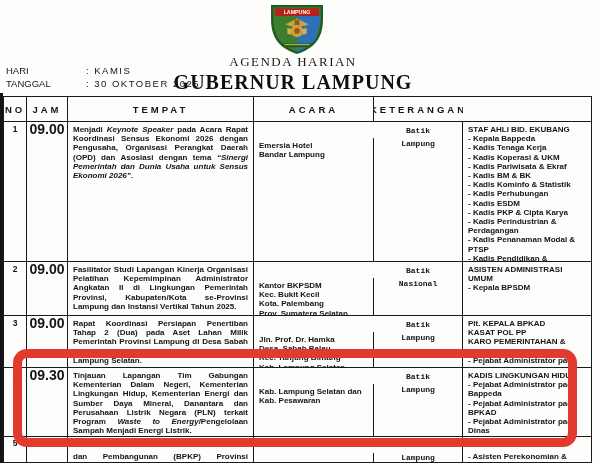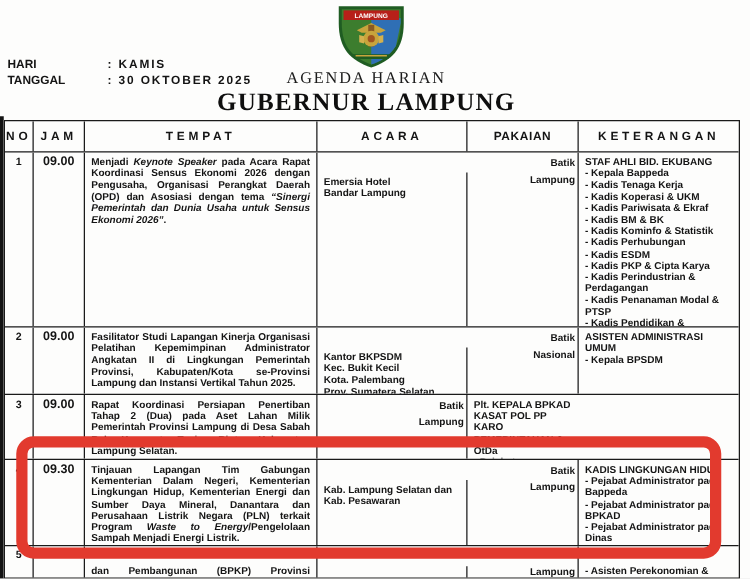--- a/index.html
+++ b/index.html
@@ -7,21 +7,21 @@
     position:relative; width:600px; height:463px; background:#fdfdfc;
     font-family:"Liberation Sans", sans-serif; color:#141414; overflow:hidden;
     margin:0 auto;
   }
   .left-edge{position:absolute; left:0; top:93px; width:3px; height:370px; background:#141414;}
   
   .seal{position:absolute; left:268px; top:3px; width:58px; height:52px;}
   .title-block{position:absolute; left:0; top:54px; width:586px; text-align:center;}
   .title1{font-family:"Liberation Serif", serif; font-size:13px; letter-spacing:1.5px; color:#1b1b1b;}
   .title2{font-family:"Liberation Serif", serif; font-size:20px; font-weight:700; letter-spacing:1px; color:#0f0f0f; margin-top:1px;}
-  .meta-block{position:absolute; left:6px; top:45px; font-size:9.5px; font-weight:700;}
+  .meta-block{position:absolute; left:6px; top:64px; font-size:9.5px; font-weight:400;}
   .meta-row{display:grid; grid-template-columns:80px auto; line-height:13px;}
   .meta-value{letter-spacing:1.5px;}
   
   .tbl{
     position:absolute; left:3px; top:96px; width:589px; height:367px;
     border:1.5px solid #1a1a1a; box-sizing:border-box; overflow:hidden; background:#fdfdfc;
   }
   .grid-cols{display:grid; grid-template-columns:23px 41px 186px 120px 89px auto;}
   .thead{height:25px; border-bottom:1.5px solid #1a1a1a; box-sizing:border-box;}
   .th{
@@ -32,24 +32,24 @@
   .th:last-child{border-right:none;}
   .th.tight{letter-spacing:0.5px;}
   .row{border-bottom:1px solid #1a1a1a; box-sizing:border-box; overflow:hidden;}
   .row1{height:140px}.row2{height:54px}.row3{height:52px}.row4{height:69px}.row5{height:60px}
   .cell{
     border-right:1px solid #1a1a1a; box-sizing:border-box; overflow:hidden;
     font-size:8px; font-weight:700; line-height:9.2px; padding:3px 2px;
   }
   .cell:last-child{border-right:none;}
   .cell-no{text-align:center; font-size:8.5px;}
-  .cell-jam{text-align:center; font-size:10px;}
+  .cell-jam{text-align:center; font-size:14px;}
   .cell-acara{text-align:justify; padding:3px 5px;}
   .cell-tempat{padding:3px 5px;margin-top:16px;}
-  .cell-pakaian{text-align:right; line-height:12.5px;}
+  .cell-pakaian{text-align:center; line-height:12.5px;font-family:Liberation Mono, monospace;}
   .cell-ket{padding:3px 5px; white-space:pre-wrap;}
   .ket-title{font-weight:700;}
   .it{font-style:italic;margin-top:28px;}
   .row5 .cell{padding-top:15px;}
   .row5 .cell-no{padding-top:2px;}
   
   .highlight{
     position:absolute; left:13px; top:349px; width:564px; height:98px;
     border:9px solid #e23a2e; border-radius:14px; box-sizing:border-box;
     z-index:6; pointer-events:none;
@@ -92,21 +92,20 @@
       <span class="meta-value">: 30 OKTOBER 2025</span>
     </div>
   </div>
 
   <div class="tbl">
     <div class="thead grid-cols">
       <div class="th">NO</div>
       <div class="th">JAM</div>
       <div class="th">TEMPAT</div>
       <div class="th">ACARA</div>
-      <div class="th tight">PAKAIAN</div>
       <div class="th">KETERANGAN</div>
     </div>
     <div id="table-body">
         <div class="row grid-cols row1">
           <div class="cell cell-no">1</div>
           <div class="cell cell-jam">09.00</div>
           <div class="cell cell-acara"><span>Menjadi </span><span class="it">Keynote Speaker</span><span> pada Acara Rapat Koordinasi Sensus Ekonomi 2026 dengan Pengusaha, Organisasi Perangkat Daerah (OPD) dan Asosiasi dengan tema </span><span class="it">“Sinergi Pemerintah dan Dunia Usaha untuk Sensus Ekonomi 2026”</span><span>.</span></div>
           <div class="cell cell-tempat">
             <div class="">Emersia Hotel</div>
             <div class="">Bandar Lampung</div>
@@ -130,20 +129,26 @@
           <div class="cell cell-pakaian">
             <div class="">Batik</div>
             <div class="">Nasional</div>
           </div>
           <div class="cell cell-ket"><div class="ket-title">ASISTEN ADMINISTRASI UMUM</div><div class="">- Kepala BPSDM</div></div>
         </div>
         <div class="row grid-cols row3">
           <div class="cell cell-no">3</div>
           <div class="cell cell-jam">09.00</div>
           <div class="cell cell-acara"><span>Rapat Koordinasi Persiapan Penertiban Tahap 2 (Dua) pada Aset Lahan Milik Pemerintah Provinsi Lampung di Desa Sabah Balau Kecamatan Tanjung Bintang Kabupaten Lampung Selatan.</span></div>
+          <div class="cell cell-tempat">
+            <div class="">Jln. Prof. Dr. Hamka</div>
+            <div class="">Desa. Sabah Balau</div>
+            <div class="">Kec. Tanjung Bintang</div>
+            <div class="">Kab. Lampung Selatan</div>
+          </div>
           <div class="cell cell-pakaian">
             <div class="">Batik</div>
             <div class="">Lampung</div>
           </div>
           <div class="cell cell-ket"><div class="ket-title">Plt. KEPALA BPKAD</div><div class="ket-title">KASAT POL PP</div><div class="ket-title">KARO PEMERINTAHAN &amp; OtDa</div><div class="">- Pejabat Administrator pada Dinas</div></div>
         </div>
         <div class="row grid-cols row4">
           <div class="cell cell-no">4</div>
           <div class="cell cell-jam">09.30</div>
           <div class="cell cell-acara"><span>Tinjauan Lapangan Tim Gabungan Kementerian Dalam Negeri, Kementerian Lingkungan Hidup, Kementerian Energi dan Sumber Daya Mineral, Danantara dan Perusahaan Listrik Negara (PLN) terkait Program </span><span class="it">Waste to Energy</span><span>/Pengelolaan Sampah Menjadi Energi Listrik.</span></div>

